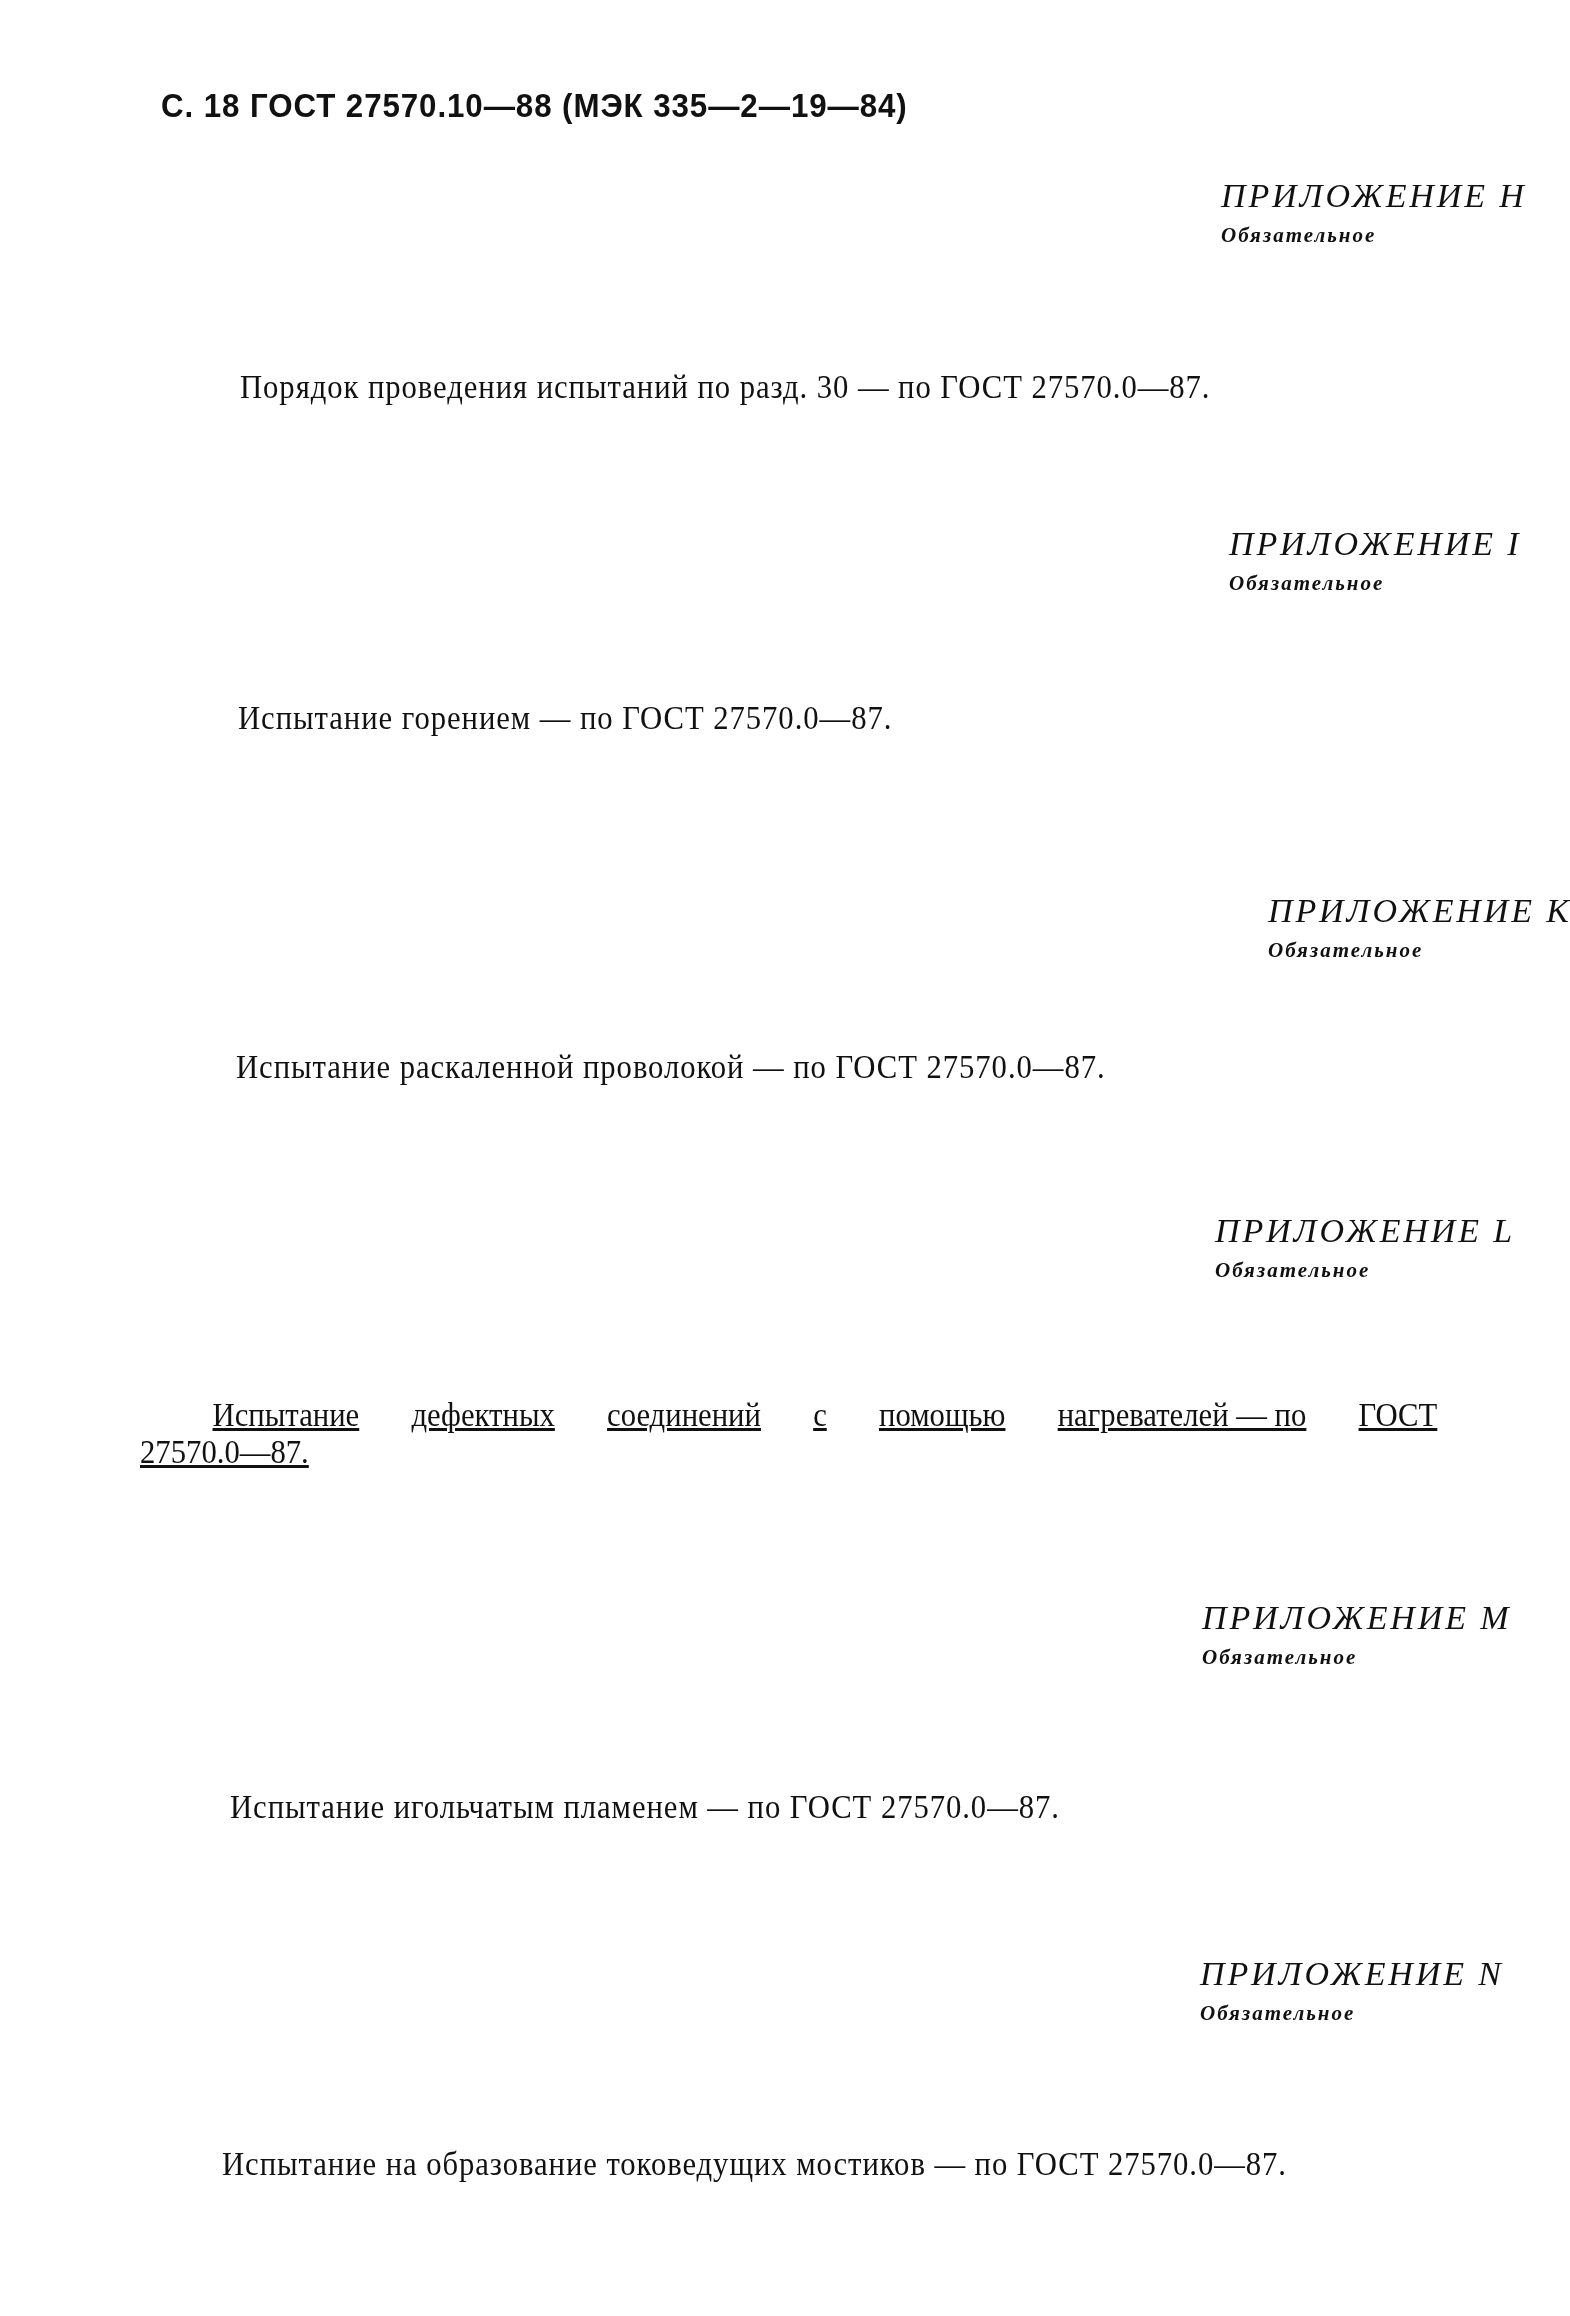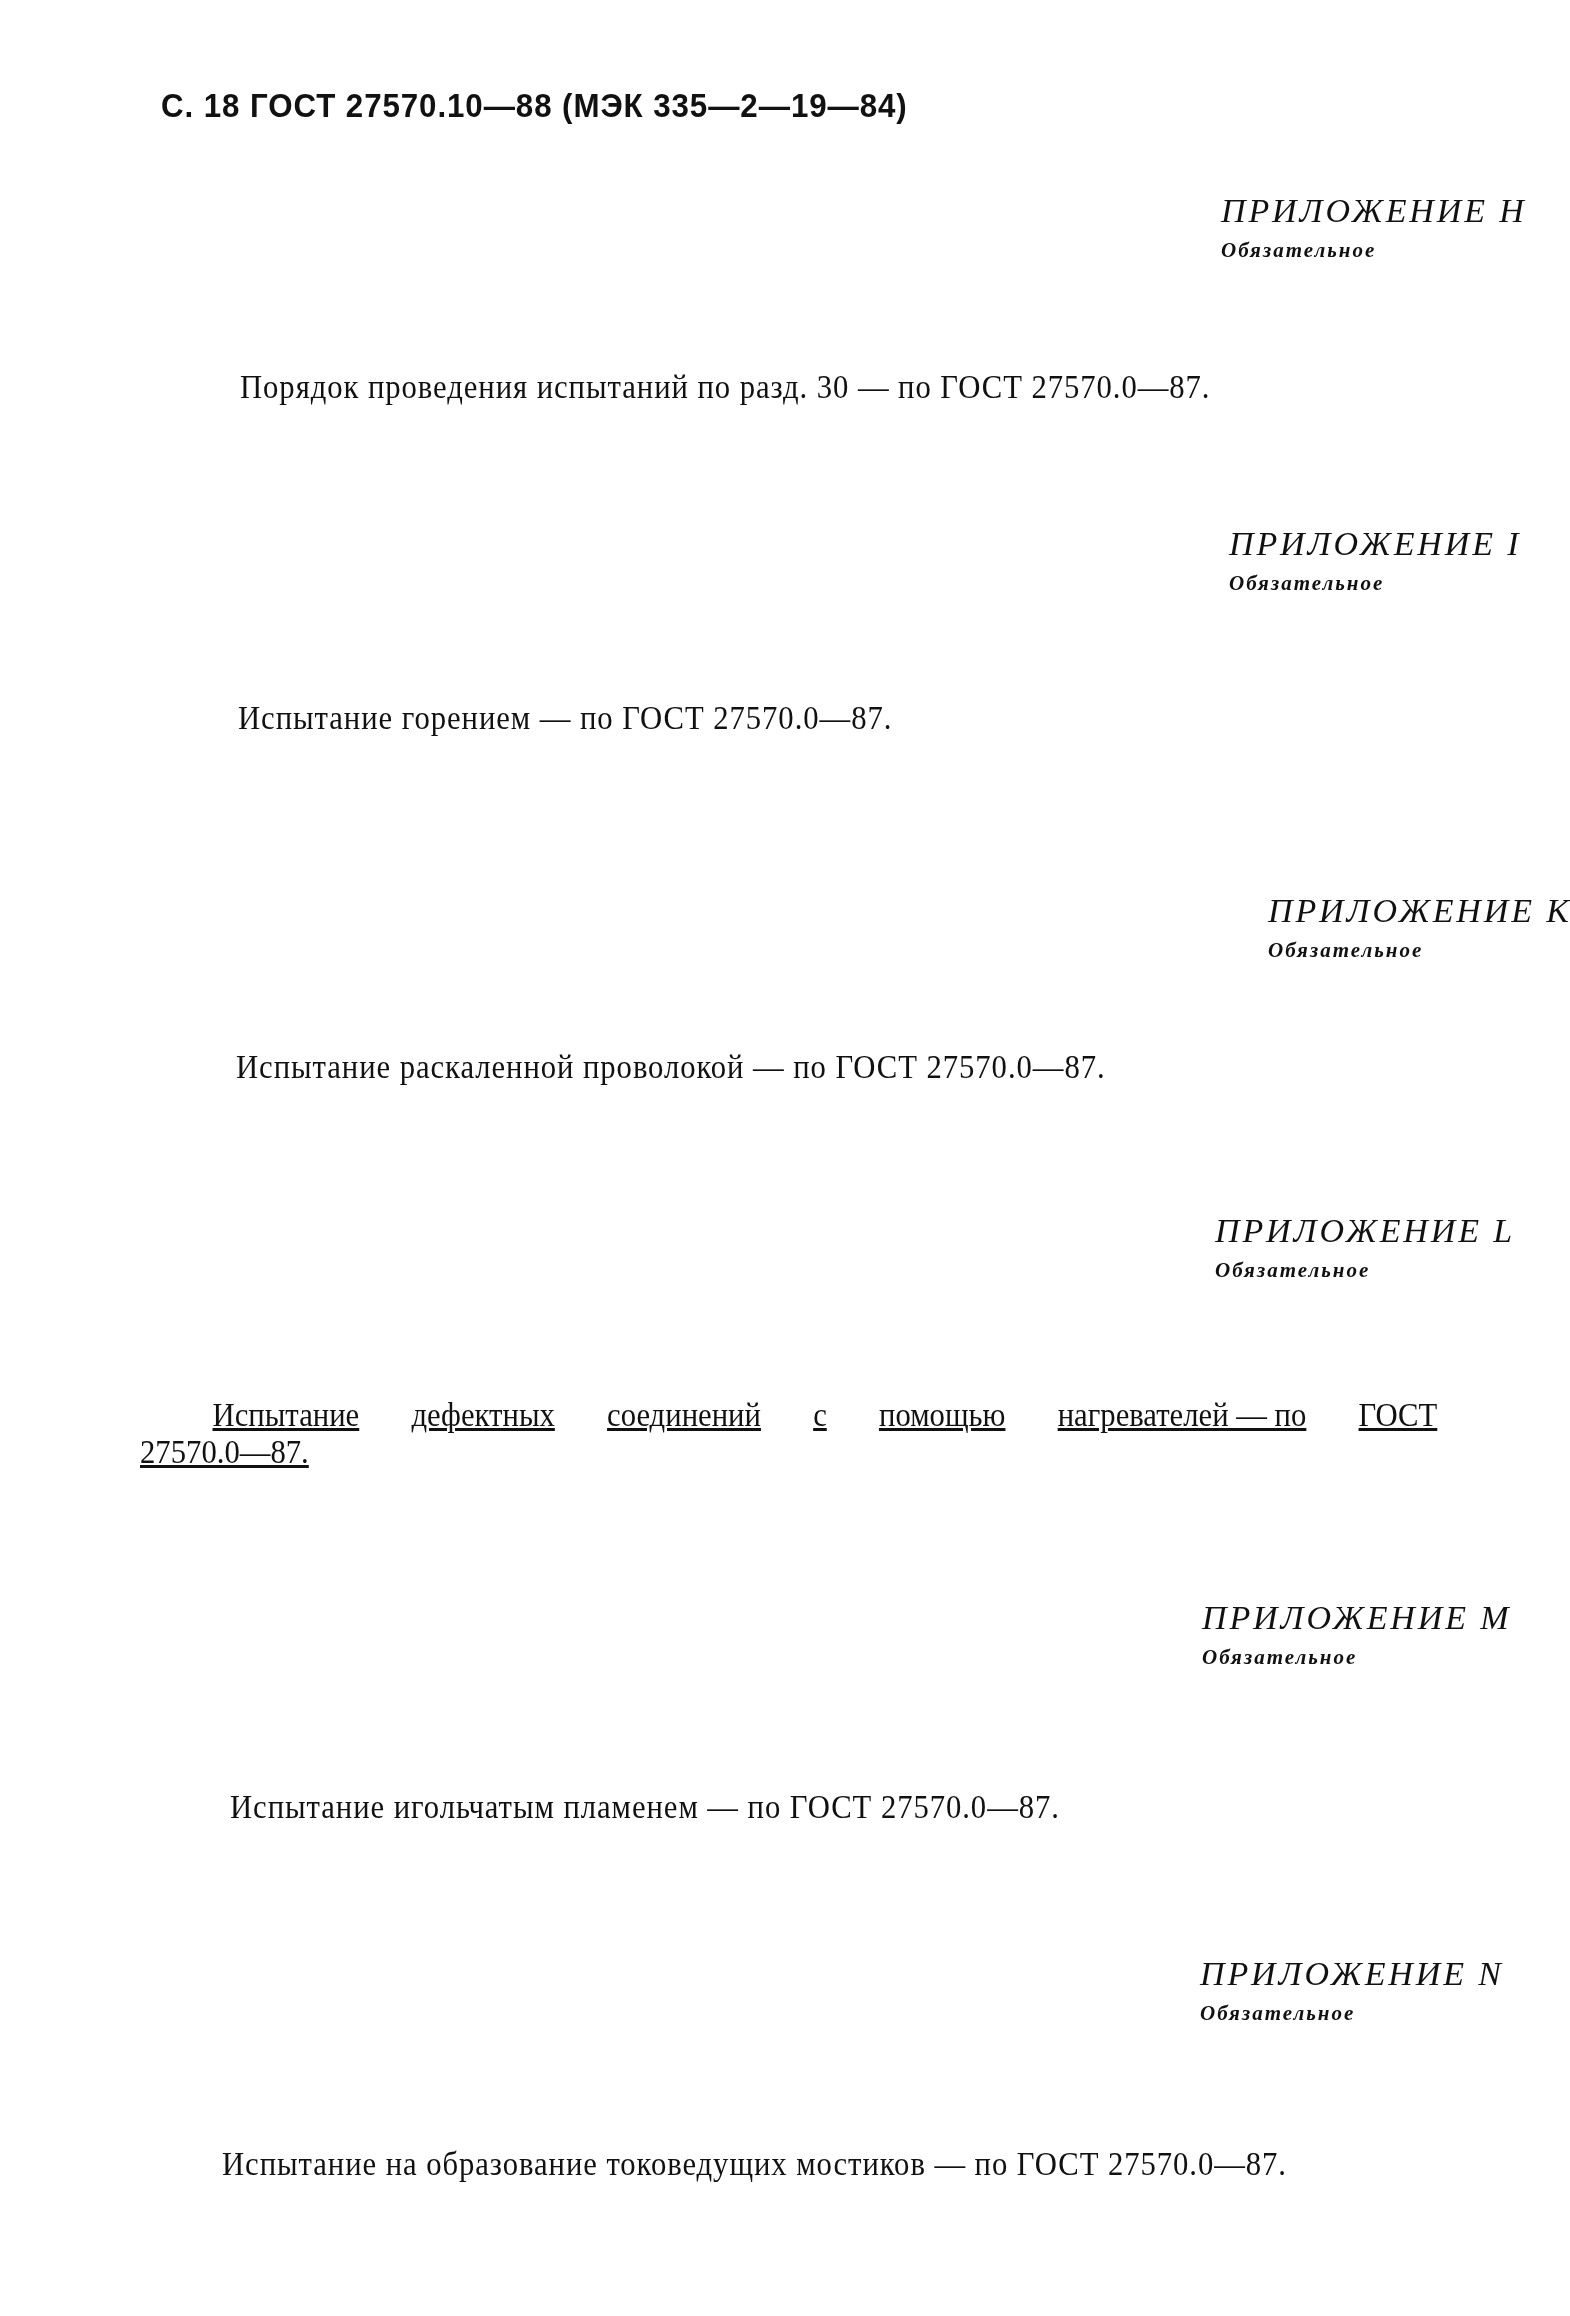--- a/index.html
+++ b/index.html
@@ -77,21 +77,21 @@
     transform: scaleX(0.93);
     transform-origin: left top;
     white-space: nowrap;
   }
 </style>
 </head>
 <body>
 
 <div class="page-header">С. 18 ГОСТ 27570.10—88 (МЭК 335—2—19—84)</div>
 
-<div class="appendix" style="left:1221px; top:189px;">
+<div class="appendix" style="left:1221px; top:174px;">
   <div class="appendix-title">ПРИЛОЖЕНИЕ H</div>
   <div class="appendix-status">Обязательное</div>
 </div>
 <div class="body-text" style="left:240px; top:369px;">Порядок проведения испытаний по разд. 30 — по ГОСТ 27570.0—87.</div>
 
 <div class="appendix" style="left:1229px; top:522px;">
   <div class="appendix-title">ПРИЛОЖЕНИЕ I</div>
   <div class="appendix-status">Обязательное</div>
 </div>
 <div class="body-text" style="left:238px; top:700px;">Испытание горением — по ГОСТ 27570.0—87.</div>

